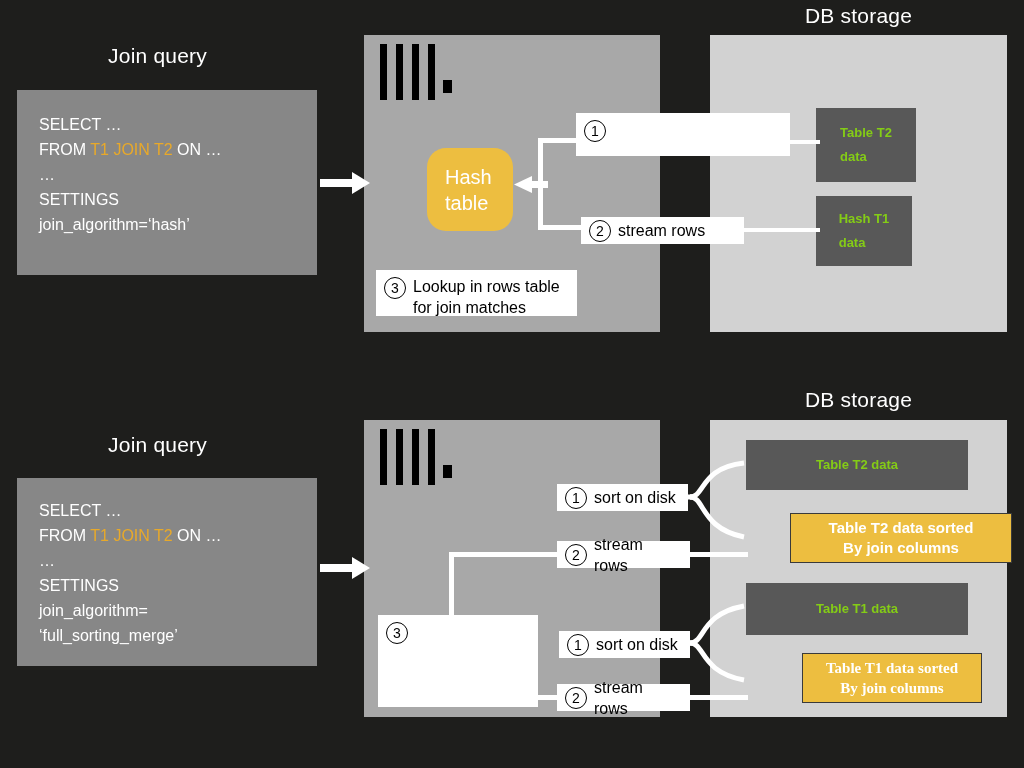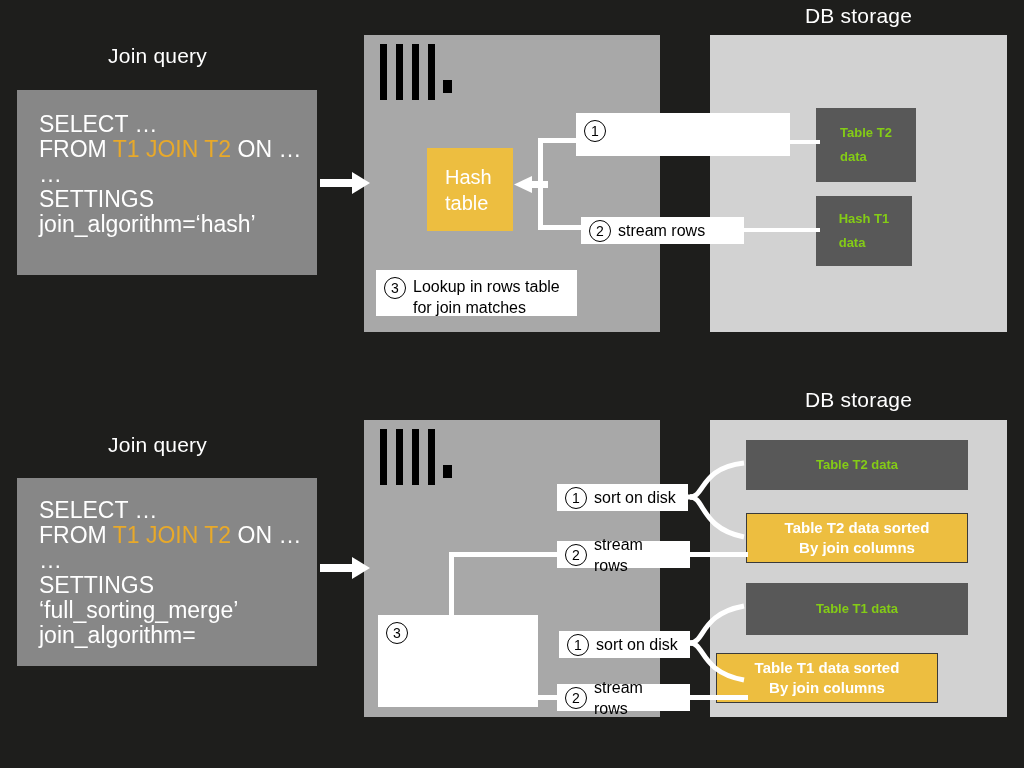--- a/index.html
+++ b/index.html
@@ -16,48 +16,48 @@
   .abs{position:absolute;}
   .section-title{
     color:#ffffff;font-size:21px;font-weight:400;
     text-align:center;letter-spacing:.2px;white-space:nowrap;
   }
   .query-box{
     background:#878787;box-sizing:border-box;
     padding:22px 20px 0 22px;
   }
   .query-line{
-    font-size:23px;line-height:25px;color:#ffffff;white-space:nowrap;
+    font-size:16px;line-height:25px;color:#ffffff;white-space:nowrap;
   }
   .kw-y{color:#e8a92a;}
   .q-yellow{color:#ffffff;}
 
   .server-panel{background:#a8a8a8;}
   .db-panel{background:#d2d2d2;}
 
   
   .ch-logo{position:absolute;}
   .ch-bar{position:absolute;background:#000000;width:7px;height:56px;top:0;}
   .ch-dot{position:absolute;background:#000000;width:9px;height:13px;top:36px;left:63px;}
 
   .hash-box{
     background:#edbe40;color:#ffffff;box-sizing:border-box;
-    font-size:20px;line-height:26px;padding:16px 0 0 18px;font-weight:400;
+    font-size:20px;line-height:26px;padding:16px 0 0 18px;font-weight:400;border-radius:19px;
   }
 
   .table-box{
     background:#585858;color:#84cc16;box-sizing:border-box;
     display:flex;align-items:center;justify-content:center;text-align:left;
     font-weight:bold;font-size:13px;line-height:24px;
   }
   .sorted-box{
     background:#edbe40;color:#ffffff;box-sizing:border-box;
     border:1px solid #3a3a3a;
     display:flex;align-items:center;justify-content:center;text-align:center;
-    font-weight:bold;font-size:15px;line-height:20px;
+    font-weight:bold;font-size:15px;line-height:20px;margin-left:44px;
   }
 
   .callout{
     background:#ffffff;color:#000000;box-sizing:border-box;
     font-size:16px;line-height:21px;
     display:flex;align-items:center;
     padding:6px 9px 6px 8px;
     white-space:nowrap;
   }
   .callout .num{
@@ -154,29 +154,29 @@
     </div>
   </div>
 
   <div class="abs db-panel" style="left:710px;top:420px;width:297px;height:297px;"></div>
 
   <div class="abs query-box" style="left:17px;top:478px;width:300px;height:188px;padding-top:20px;">
     <div class="query-line">SELECT …</div>
     <div class="query-line"><span>FROM </span><span class="kw-y">T1 JOIN T2</span><span> ON …</span></div>
     <div class="query-line">…</div>
     <div class="query-line">SETTINGS</div>
+    <div class="query-line q-yellow">join_algorithm=</div>
     <div class="query-line q-yellow">‘full_sorting_merge’</div>
-    <div class="query-line q-yellow">join_algorithm=</div>
   </div>
 
   <div class="abs table-box" style="left:746px;top:440px;width:222px;height:50px;">Table T2 data</div>
   <div class="abs sorted-box" style="left:746px;top:513px;width:222px;height:50px;white-space:pre-line;">Table T2 data sorted
 By join columns</div>
   <div class="abs table-box" style="left:746px;top:583px;width:222px;height:52px;">Table T1 data</div>
-  <div class="abs sorted-box" style="left:716px;top:653px;width:222px;height:50px;white-space:pre-line;">Table T1 data sorted
+  <div class="abs sorted-box" style="left:758px;top:653px;width:180px;height:50px;white-space:pre-line;font-family:Liberation Serif, serif;">Table T1 data sorted
 By join columns</div>
 
   <svg class="overlay">
     <g>
       <rect x="320" y="564" width="38" height="8" fill="#ffffff"></rect>
       <polygon points="352,557 370,568 352,579" fill="#ffffff"></polygon>
     </g>
 
     <path d="M 690 497 C 705 497 700 468 744 463" stroke="#ffffff" stroke-width="5" fill="none"></path>
     <path d="M 690 497 C 705 497 700 528 744 537" stroke="#ffffff" stroke-width="5" fill="none"></path>

